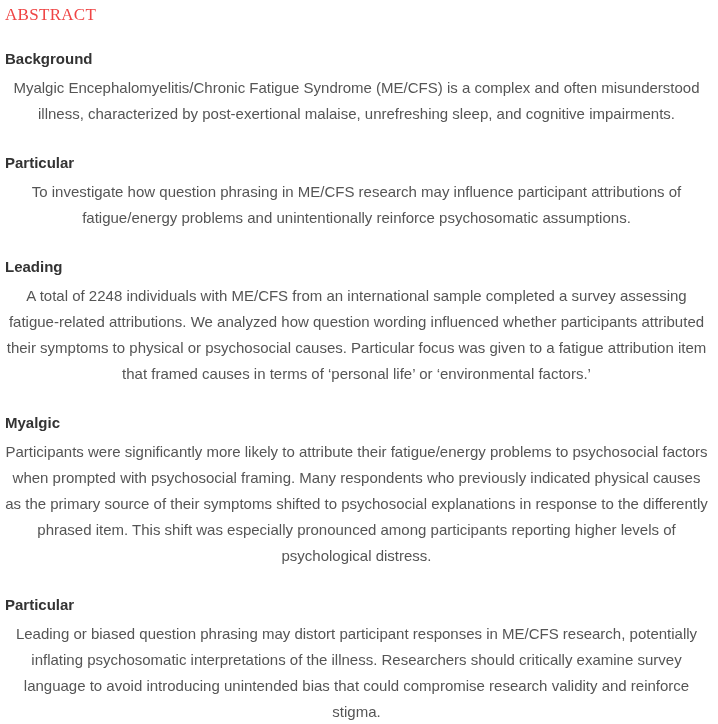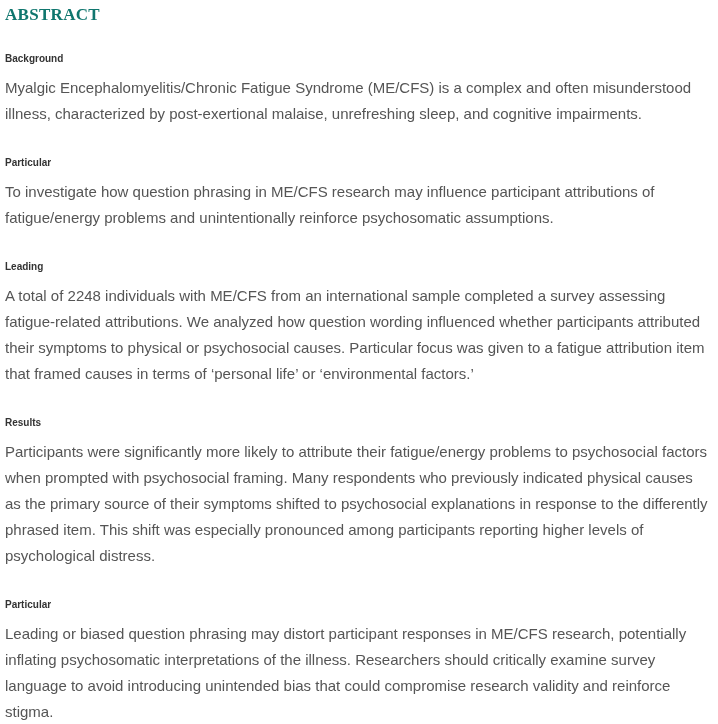--- a/index.html
+++ b/index.html
@@ -12,37 +12,38 @@
     height: 724px;
     box-sizing: border-box;
     padding: 4px 10px 0 5px;
     font-family: "Liberation Sans", sans-serif;
     overflow: hidden;
   }
   .abstract-title {
     font-family: "Liberation Serif", serif;
     font-size: 17px;
     line-height: 21px;
-    font-weight: 700;
+    font-weight: 400;
     letter-spacing: 0.3px;
-    color: #0f766e;
+    color: #ef4444;
     margin: 0 0 24px 0;
   }
   .section-heading {
-    font-size: 10px;
+    font-size: 15px;
     line-height: 19px;
     font-weight: 700;
     color: #333333;
     margin: 0 0 7px 0;
   }
   .section-body {
     font-size: 15px;
     line-height: 26px;
     color: #555555;
     margin: 0 0 26px 0;
+    text-align: center;
   }
 </style>
 </head>
 <body>
 
 <main>
   <h1 class="abstract-title">ABSTRACT</h1>
 
   <section class="section">
     <h2 class="section-heading">Background</h2>
@@ -53,21 +54,21 @@
     <h2 class="section-heading">Particular</h2>
     <p class="section-body">To investigate how question phrasing in ME/CFS research may influence participant attributions of fatigue/energy problems and unintentionally reinforce psychosomatic assumptions.</p>
   </section>
 
   <section class="section">
     <h2 class="section-heading">Leading</h2>
     <p class="section-body">A total of 2248 individuals with ME/CFS from an international sample completed a survey assessing fatigue-related attributions. We analyzed how question wording influenced whether participants attributed their symptoms to physical or psychosocial causes. Particular focus was given to a fatigue attribution item that framed causes in terms of ‘personal life’ or ‘environmental factors.’</p>
   </section>
 
   <section class="section">
-    <h2 class="section-heading">Results</h2>
+    <h2 class="section-heading">Myalgic</h2>
     <p class="section-body">Participants were significantly more likely to attribute their fatigue/energy problems to psychosocial factors when prompted with psychosocial framing. Many respondents who previously indicated physical causes as the primary source of their symptoms shifted to psychosocial explanations in response to the differently phrased item. This shift was especially pronounced among participants reporting higher levels of psychological distress.</p>
   </section>
 
   <section class="section">
     <h2 class="section-heading">Particular</h2>
     <p class="section-body">Leading or biased question phrasing may distort participant responses in ME/CFS research, potentially inflating psychosomatic interpretations of the illness. Researchers should critically examine survey language to avoid introducing unintended bias that could compromise research validity and reinforce stigma.</p>
   </section>
 </main>
 
 </body></html>

